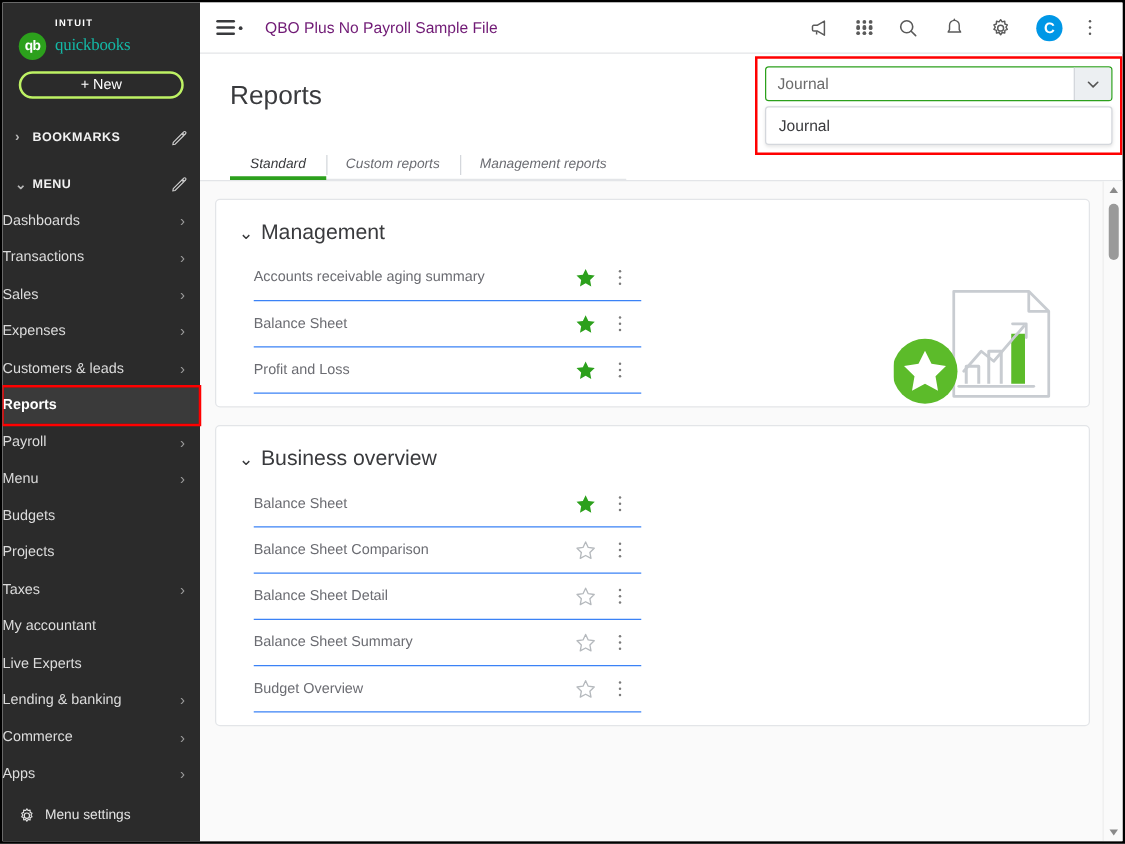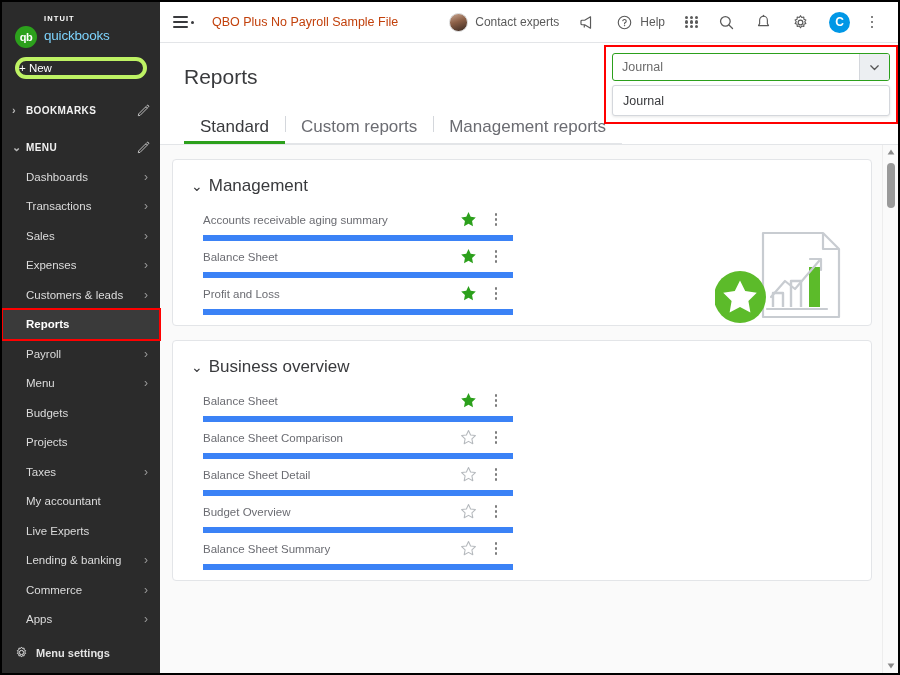--- a/index.html
+++ b/index.html
@@ -42,31 +42,31 @@
     flex: 0 0 22px;
     margin-top: 16px;
   }
   .logo-text { line-height: 1.05; }
   .logo-intuit {
     font-size: 7.5px; letter-spacing: 1.1px;
     color: #fff; font-weight: bold; text-transform: uppercase;
     display: block;
   }
   .logo-qb {
-    font-size: 13.5px; color: #7dd3fc; display: block;
-    letter-spacing: -0.2px; margin-top: 6px;
+    font-size: 13.5px; color: #14b8a6; display: block;
+    letter-spacing: -0.2px; margin-top: 6px; font-family: Liberation Serif, serif;
   }
 
   .new-btn {
     margin: 13px auto 0 auto;
     width: 132px; height: 22px;
-    border: 4px solid #bef264; border-radius: 11px;
+    border: 2px solid #bef264; border-radius: 11px;
     background: transparent; color: #fff;
     font-size: 11.5px;
-    display: flex; align-items: center; 
+    display: flex; align-items: center; justify-content: center;
     gap: 7px;
     cursor: pointer;
   }
 
   .side-group {
     display: flex; align-items: center;
     height: 30px;
     padding-left: 10px; padding-right: 10px;
     font-size: 10px; font-weight: bold;
     letter-spacing: 0.4px;
@@ -82,40 +82,39 @@
   .pencil {
     width: 13px; height: 13px;
     opacity: .85;
   }
   #bookmarks-group { margin-top: 16px; }
   #menu-group { margin-top: 7px; }
 
   .nav-item {
     display: flex; align-items: center;
     height: 29.5px;
-    padding-left: 24px; padding-right: 12px;
+    padding-right: 12px;
     font-size: 11.5px; color: #dcdcdc;
     cursor: pointer;
     position: relative;
   }
   .nav-item .nlabel { flex: 1; }
   .nav-item .arrow {
     color: #9a9a9a; font-size: 12px;
     line-height: 1;
   }
   .nav-item.active { color: #ffffff; font-weight: bold; background: #3a3a3a; }
 
   .menu-settings {
     margin-top: auto;
-    display: flex; align-items: flex-end;
+    display: flex; align-items: flex-start;
     gap: 8px;
     padding: 0 16px 14px 13px;
     font-size: 11px; color: #e3e3e3;
     cursor: pointer;
-    font-weight: bold;
   }
 
   
   .redbox {
     position: absolute;
     border: 2px solid #ff0000;
     pointer-events: none;
     z-index: 40;
   }
 
@@ -145,21 +144,21 @@
   }
   .hamburger i:nth-child(1){ top:1px; width:15px; }
   .hamburger i:nth-child(2){ top:6px; width:15px; }
   .hamburger i:nth-child(3){ top:11px; width:15px; }
   .hamburger em {
     position:absolute; right:-3px; top:5.5px;
     width:3px; height:3px; background:#393a3d; border-radius:50%;
   }
   .file-title {
     margin-left: 21px;
-    font-size: 12.5px; color: #c2410c;
+    font-size: 12.5px; color: #701a75;
   }
   .top-right {
     margin-left: auto;
     display: flex; align-items: center;
     gap: 0;
   }
   .tb-item {
     display: flex; align-items: center; gap: 7px;
     padding: 0 10px; height: 41px; cursor: pointer;
     color: #5a5a5a; font-size: 12px;
@@ -235,24 +234,25 @@
   }
 
   
   .tabs {
     position: absolute;
     left: 24px; bottom: 0;
     display: flex; align-items: flex-end;
     height: 34px;
   }
   .tab {
-    font-size: 17px; color: #6b6c72;
+    font-size: 11px; color: #6b6c72;
     padding: 0 16px 7px 16px;
     cursor: pointer; position: relative;
     white-space: nowrap;
+    font-style: italic;
   }
   .tab:first-child { padding-left: 9px; }
   .tab + .tab::before {
     content:""; position:absolute; left:0; top:-1px;
     width:1px; height:16px; background:#d4d7dc;
   }
   .tab.active { color: #393a3d; }
   .tab.active::after {
     content: ""; position: absolute;
     left: 0; right: 0; bottom: 0; height: 3px;
@@ -290,21 +290,21 @@
     cursor: pointer;
   }
   .card-head .cchev { font-size: 14px; color: #393a3d; }
 
   .rep-list { padding: 0 0 10px 0; position: relative; z-index: 2; }
   .rep-row {
     display: flex; align-items: center;
     height: 37px;
     margin: 0 0 0 30px;
     width: 310px;
-    border-bottom: 6px solid #3b82f6;
+    border-bottom: 1px solid #3b82f6;
     font-size: 11.5px; color: #6b6c72;
     cursor: pointer;
   }
   .rep-name { flex: 1; }
   .star {
     width: 18px; height: 18px; flex: 0 0 18px;
     display:flex; align-items:center; justify-content:center;
     cursor: pointer; margin-right: 12px;
   }
   .kebab {
@@ -460,40 +460,28 @@
       <div class="hamburger">
         <i></i>
           <i></i>
           <i></i>
           <em></em>
       </div>
       <div class="file-title">QBO Plus No Payroll Sample File</div>
 
       <div class="top-right">
 
-        <div class="tb-item">
-          <div class="avatar-sm"></div>
-          <span>Contact experts</span>
-        </div>
 
         <div class="tb-item">
           <svg class="icn" viewBox="0 0 18 18">
             <path d="M3.2 6.6 H6.0 L12.2 3.0 V15.0 L6.0 11.4 H3.2 A1.1 1.1 0 0 1 2.1 10.3 V7.7 A1.1 1.1 0 0 1 3.2 6.6 Z" fill="none" stroke="#5a5a5a" stroke-width="1.25" stroke-linejoin="round"></path>
             <path d="M5.6 11.6 V14.4" stroke="#5a5a5a" stroke-width="1.25" fill="none"></path>
           </svg>
         </div>
 
-        <div class="tb-item">
-          <svg class="icn" viewBox="0 0 18 18">
-            <circle cx="9" cy="9" r="6.6" fill="none" stroke="#5a5a5a" stroke-width="1.2"></circle>
-            <path d="M7.2 7.1 A1.85 1.85 0 1 1 9.1 9.5 V10.4" fill="none" stroke="#5a5a5a" stroke-width="1.2" stroke-linecap="round"></path>
-            <circle cx="9.05" cy="12.3" r="0.75" fill="#5a5a5a"></circle>
-          </svg>
-          <span>Help</span>
-        </div>
 
         <div class="tb-item">
           <div class="grid-icon">
             <s></s>
               <s></s>
               <s></s>
               <s></s>
               <s></s>
               <s></s>
               <s></s>
@@ -675,45 +663,45 @@
                     <path d="M10 1.8 L12.45 7.0 L18.1 7.75 L14.0 11.7 L15.05 17.3 L10 14.55 L4.95 17.3 L6.0 11.7 L1.9 7.75 L7.55 7.0 Z" fill="none" stroke="#b5b9bd" stroke-width="1.25" stroke-linejoin="round"></path>
                   </svg>
                 </span>
                 <span class="kebab">
                   <b></b>
                   <b></b>
                   <b></b>
                 </span>
               </div>
               <div class="rep-row">
+                <span class="rep-name">Balance Sheet Summary</span>
+                <span class="star">
+                  <svg width="17" height="17" viewBox="0 0 20 20">
+                    <path d="M10 1.8 L12.45 7.0 L18.1 7.75 L14.0 11.7 L15.05 17.3 L10 14.55 L4.95 17.3 L6.0 11.7 L1.9 7.75 L7.55 7.0 Z" fill="none" stroke="#b5b9bd" stroke-width="1.25" stroke-linejoin="round"></path>
+                  </svg>
+                </span>
+                <span class="kebab">
+                  <b></b>
+                  <b></b>
+                  <b></b>
+                </span>
+              </div>
+              <div class="rep-row">
                 <span class="rep-name">Budget Overview</span>
                 <span class="star">
                   <svg width="17" height="17" viewBox="0 0 20 20">
                     <path d="M10 1.8 L12.45 7.0 L18.1 7.75 L14.0 11.7 L15.05 17.3 L10 14.55 L4.95 17.3 L6.0 11.7 L1.9 7.75 L7.55 7.0 Z" fill="none" stroke="#b5b9bd" stroke-width="1.25" stroke-linejoin="round"></path>
                   </svg>
                 </span>
                 <span class="kebab">
                   <b></b>
                   <b></b>
                   <b></b>
                 </span>
               </div>
-              <div class="rep-row">
-                <span class="rep-name">Balance Sheet Summary</span>
-                <span class="star">
-                  <svg width="17" height="17" viewBox="0 0 20 20">
-                    <path d="M10 1.8 L12.45 7.0 L18.1 7.75 L14.0 11.7 L15.05 17.3 L10 14.55 L4.95 17.3 L6.0 11.7 L1.9 7.75 L7.55 7.0 Z" fill="none" stroke="#b5b9bd" stroke-width="1.25" stroke-linejoin="round"></path>
-                  </svg>
-                </span>
-                <span class="kebab">
-                  <b></b>
-                  <b></b>
-                  <b></b>
-                </span>
-              </div>
             </div>
           </div>
         </div>
 
       <div class="vscroll">
         <div class="vs-arrow up">
           <svg width="8" height="6" viewBox="0 0 8 6">
               <path d="M4 0.6 L7.4 5.4 L0.6 5.4 Z" fill="#8a8a8a"></path>
             </svg>
         </div>

